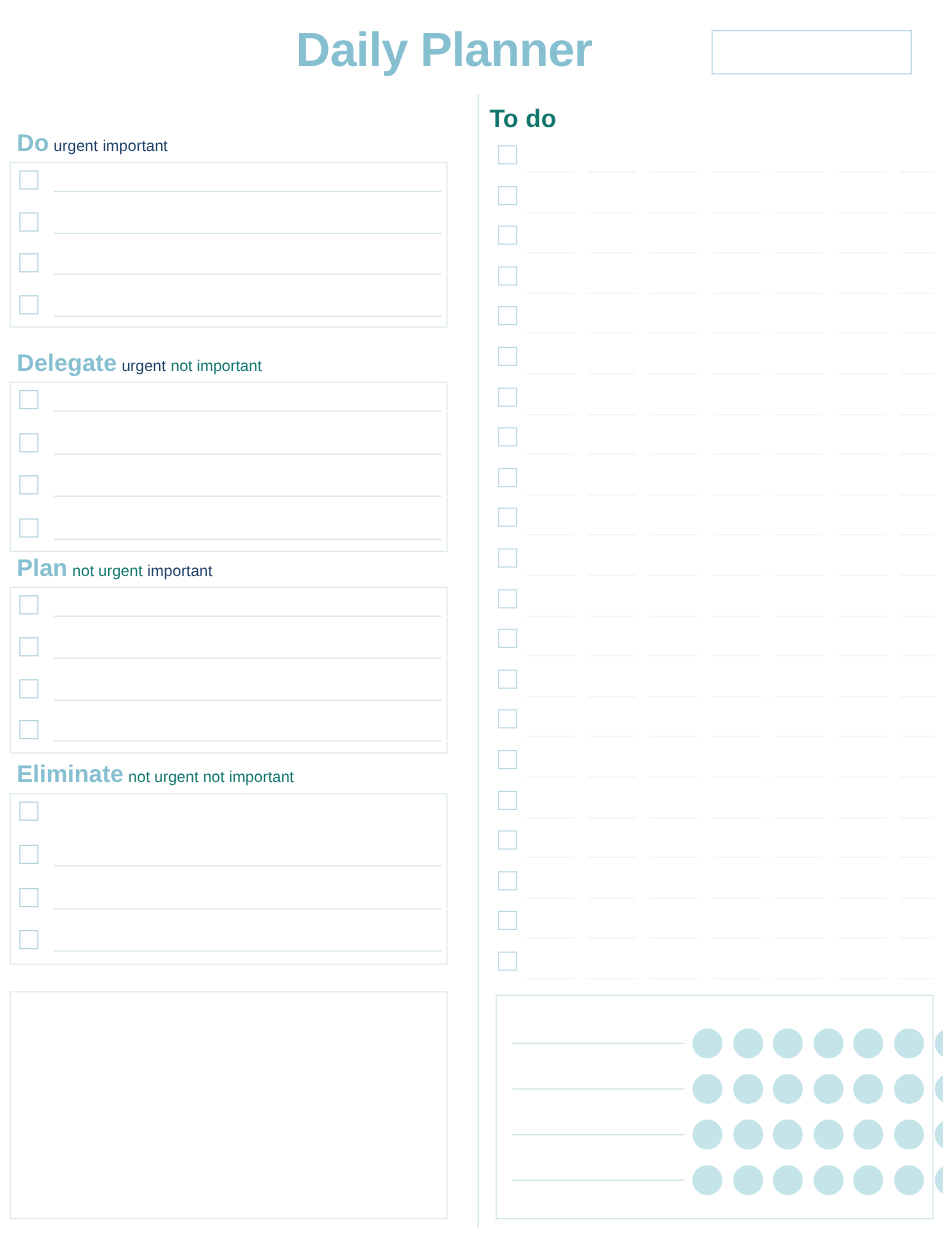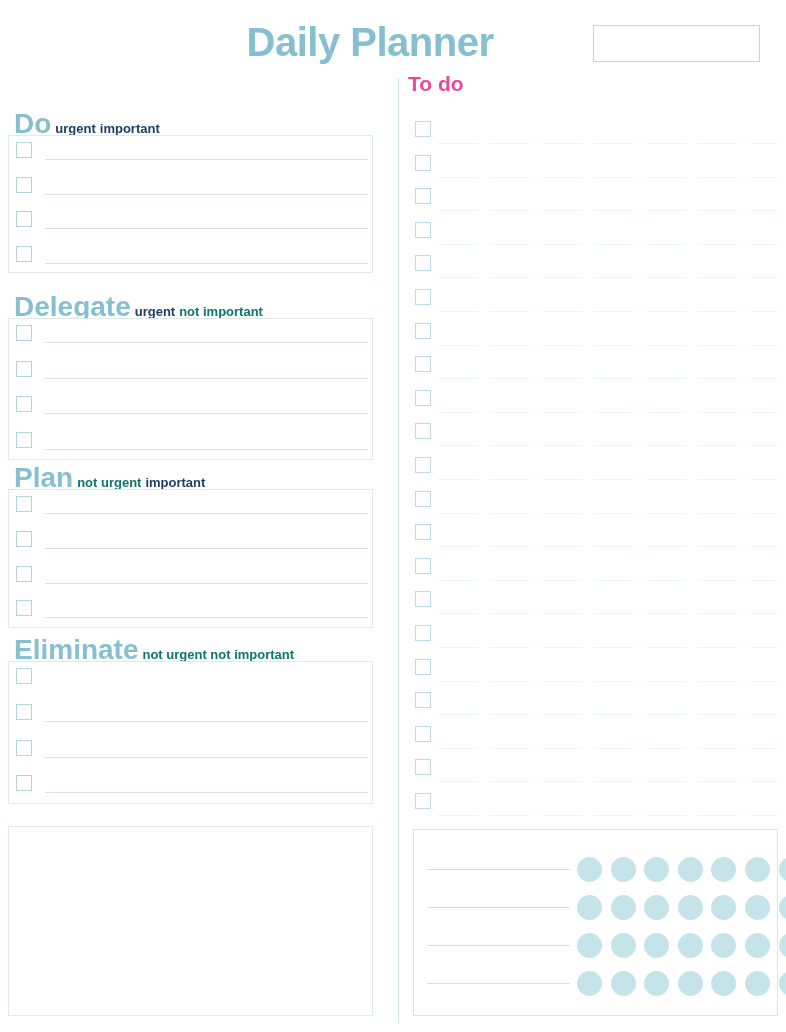--- a/index.html
+++ b/index.html
@@ -57,28 +57,28 @@
   .quadrant { position: absolute; left: 0; width: 392px; }
 
   .quad-head {
     position: absolute;
     left: 14px;
     top: 0;
     white-space: nowrap;
     line-height: 1;
   }
   .quad-name {
-    font-size: 28px;
+    font-size: 20px;
     font-weight: bold;
     color: #86c0d0;
     vertical-align: baseline;
   }
   .quad-tag {
     font-size: 13px;
-    font-weight: bold;
+    font-weight: normal;
     vertical-align: baseline;
     margin-left: 4px;
   }
   .tag-dark { color: #1d3f66; }
   .tag-light { color: #0f766e; }
 
   .quad-box {
     position: absolute;
     left: 8px;
     width: 365px;
@@ -118,24 +118,24 @@
     width: 365px;
     height: 190px;
     border: 1px solid #dfeaea;
     background: #ffffff;
   }
 
   
   .todo-head {
     position: absolute;
     left: 408px;
-    top: 72px;
+    top: 88px;
     font-size: 21px;
     font-weight: bold;
-    color: #ec4899;
+    color: #0f766e;
   }
 
   .todo-list {
     position: absolute;
     left: 408px;
     top: 119px;
     width: 370px;
   }
   .todo-row {
     position: relative;

